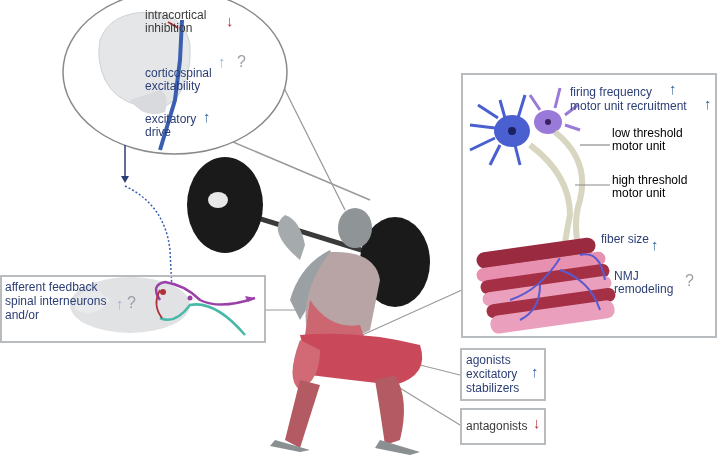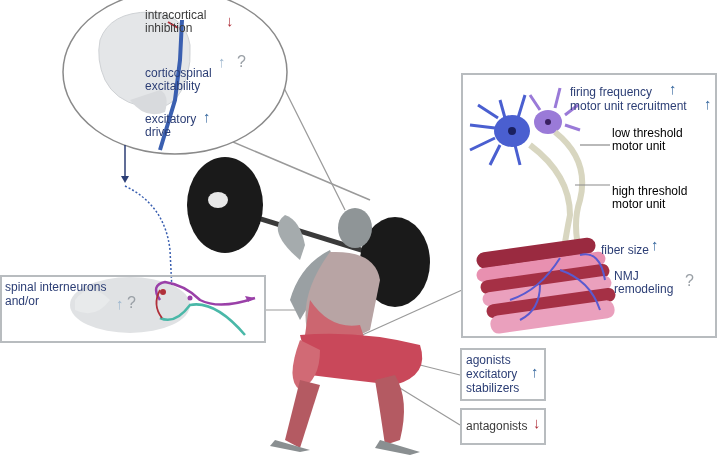--- a/index.html
+++ b/index.html
@@ -112,42 +112,43 @@
 <span class="lbl q" style="left:237px;top:55px;">?</span>
 
 <div class="lbl navy" style="left:145px;top:113px;">
   <div>excitatory</div>
   <div>drive</div>
 </div>
 <span class="lbl up" style="left:203px;top:110px;">↑</span>
 
 <div class="box" style="left:0;top:275px;width:266px;height:68px;background:transparent;"></div>
 <div class="lbl navy" style="left:5px;top:280px;line-height:14px;">
+  <div>afferent feedback</div>
   <div>spinal interneurons</div>
   <div>and/or</div>
 </div>
 <span class="lbl up-light" style="left:116px;top:297px;">↑</span>
 <span class="lbl q" style="left:127px;top:296px;">?</span>
 
 <div class="box" style="left:461px;top:73px;width:256px;height:265px;background:transparent;"></div>
 <div class="lbl navy" style="left:570px;top:86px;">firing frequency</div>
 <span class="lbl up" style="left:669px;top:82px;">↑</span>
 <div class="lbl navy" style="left:570px;top:100px;">motor unit recruitment</div>
 <span class="lbl up" style="left:704px;top:97px;">↑</span>
 
 <div class="lbl grey" style="left:612px;top:127px;">
   <div>low threshold</div>
   <div>motor unit</div>
 </div>
-<div class="lbl grey" style="left:612px;top:185px;">
+<div class="lbl grey" style="left:612px;top:174px;">
   <div>high threshold</div>
   <div>motor unit</div>
 </div>
 
-<span class="lbl navy" style="left:601px;top:244px;">fiber size</span>
+<span class="lbl navy" style="left:601px;top:233px;">fiber size</span>
 <span class="lbl up" style="left:651px;top:238px;">↑</span>
 <div class="lbl navy" style="left:614px;top:270px;">
   <div>NMJ</div>
   <div>remodeling</div>
 </div>
 <span class="lbl q" style="left:685px;top:274px;">?</span>
 
 <div class="box" style="left:460px;top:348px;width:86px;height:53px;"></div>
 <div class="lbl navy" style="left:466px;top:353px;line-height:14px;">
   <div>agonists</div>

